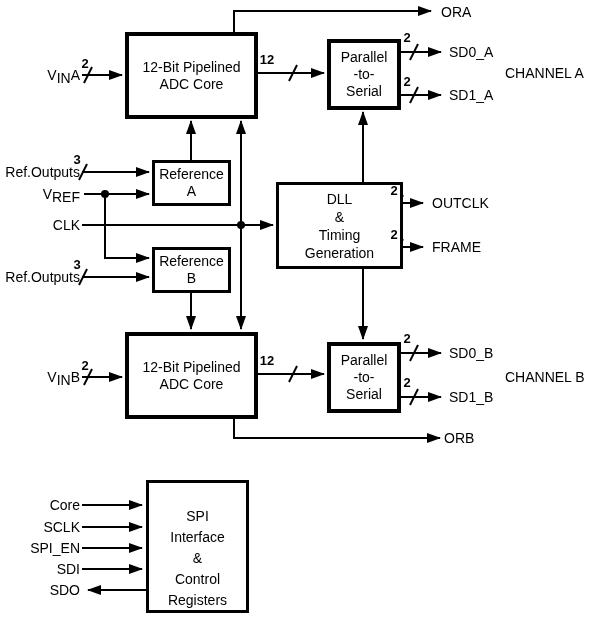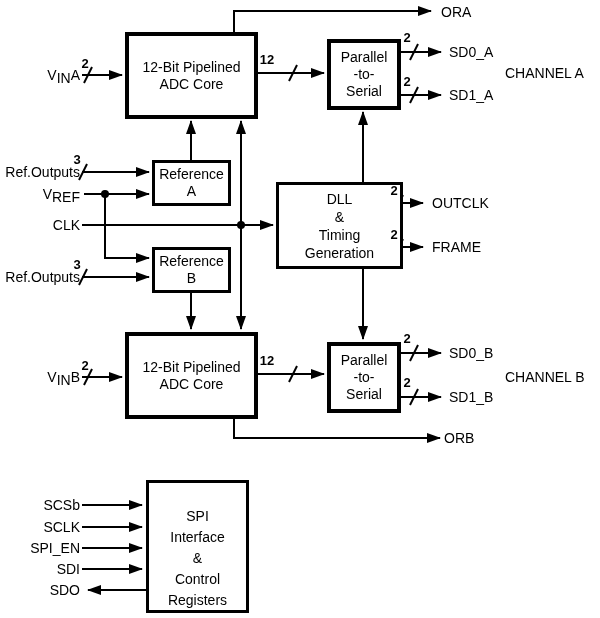--- a/index.html
+++ b/index.html
@@ -124,21 +124,21 @@
 Control
 Registers</span>
     </div>
 
   <div class="sig lft" style="top:75px"><span>V</span><sub>IN</sub><span>A</span></div>
   <div class="sig lft" style="top:172px">Ref.Outputs</div>
   <div class="sig lft" style="top:194px"><span>V</span><sub>REF</sub></div>
   <div class="sig lft" style="top:225px">CLK</div>
   <div class="sig lft" style="top:277px">Ref.Outputs</div>
   <div class="sig lft" style="top:377px"><span>V</span><sub>IN</sub><span>B</span></div>
-  <div class="sig lft" style="top:505px">SCSb</div>
+  <div class="sig lft" style="top:505px">Core</div>
   <div class="sig lft" style="top:527px">SCLK</div>
   <div class="sig lft" style="top:548px">SPI_EN</div>
   <div class="sig lft" style="top:569px">SDI</div>
   <div class="sig lft" style="top:590px">SDO</div>
 
   <div class="sig" style="left:441px;top:12px">ORA</div>
   <div class="sig" style="left:449px;top:52px">SD0_A</div>
   <div class="sig" style="left:505px;top:73px">CHANNEL A</div>
   <div class="sig" style="left:449px;top:95px">SD1_A</div>
   <div class="sig" style="left:432px;top:203px">OUTCLK</div>

